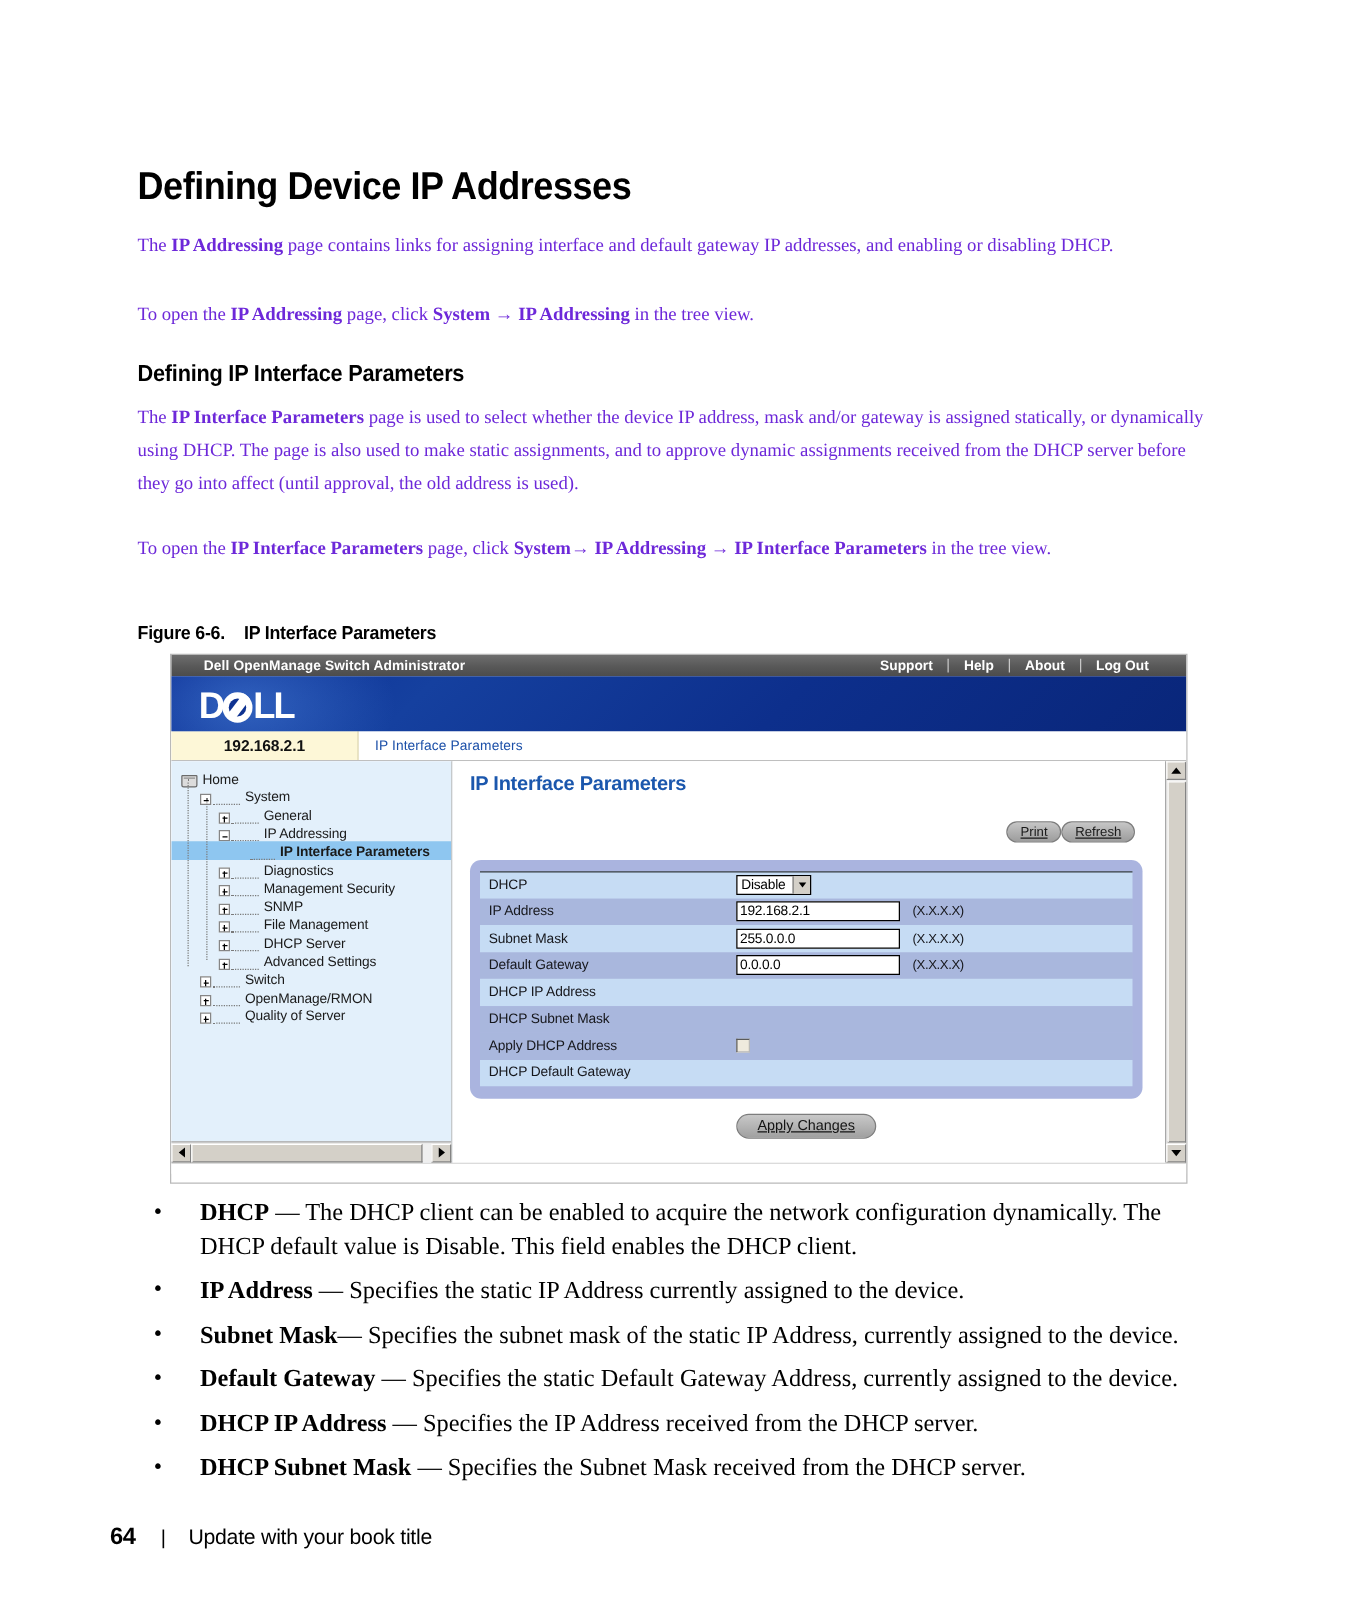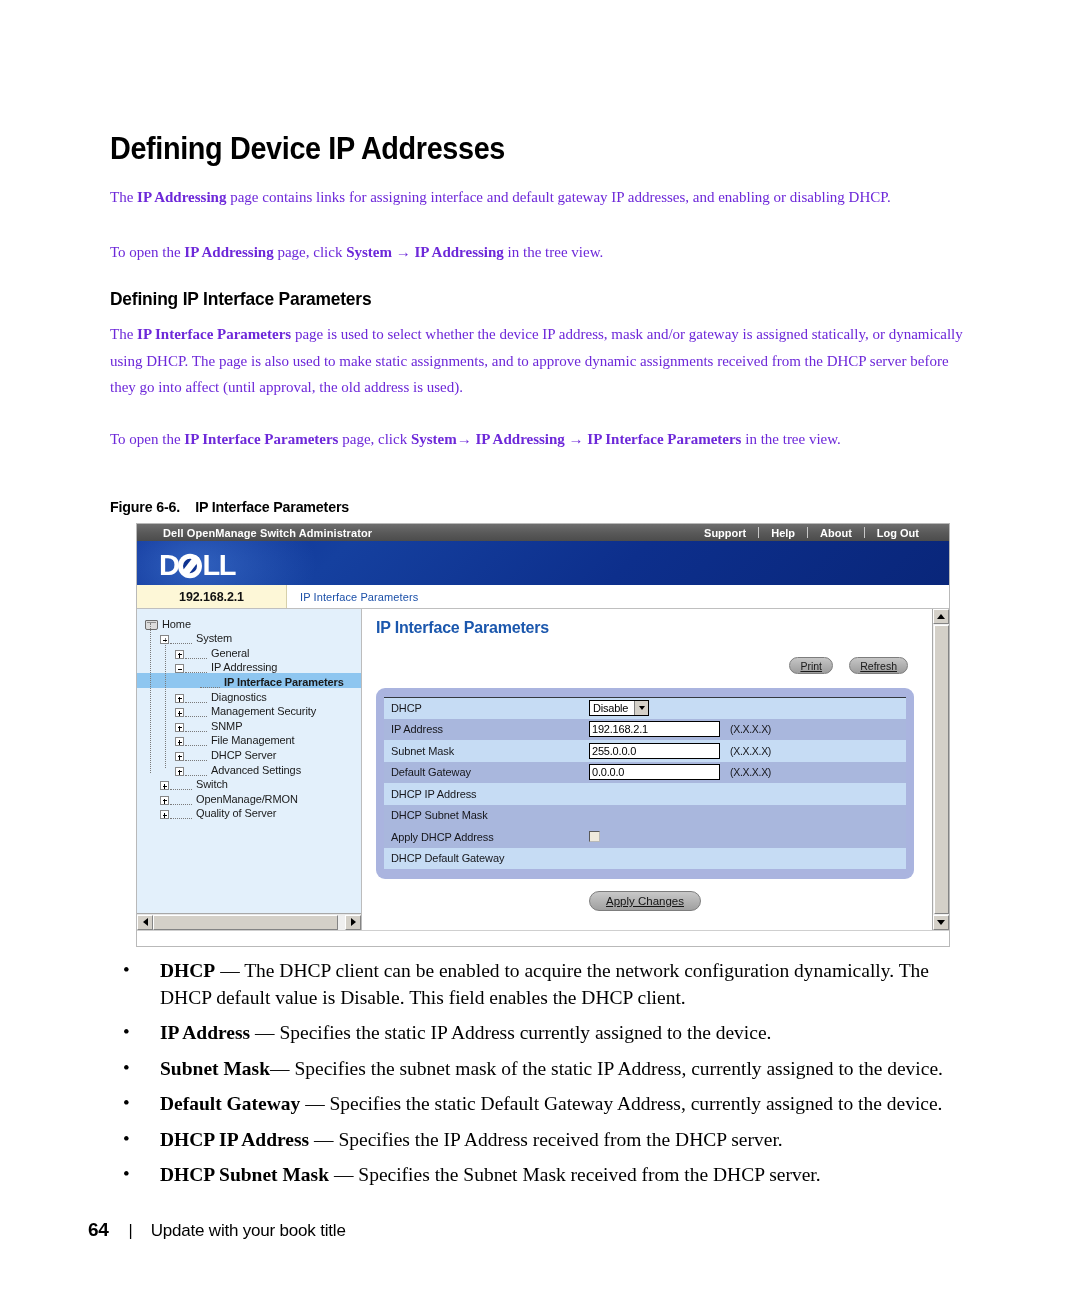--- a/index.html
+++ b/index.html
@@ -376,21 +376,21 @@
   .content-title {
     font-size: 16px;
     font-weight: bold;
     color: #1b57ad;
     letter-spacing: -0.2px;
     margin-bottom: 4px;
   }
   .btn-row {
     display: flex;
     justify-content: flex-end;
-    gap: 16px;
+    gap: 0;
     padding-right: 24px;
     margin-top: 20px;
   }
   .pill {
     min-width: 44px;
     height: 17px;
     border-radius: 9px;
     background: linear-gradient(to bottom, #c6c6c6 0%, #b1b1b1 50%, #9d9d9d 100%);
     border: 1px solid #7d7d7d;
     display: flex;

